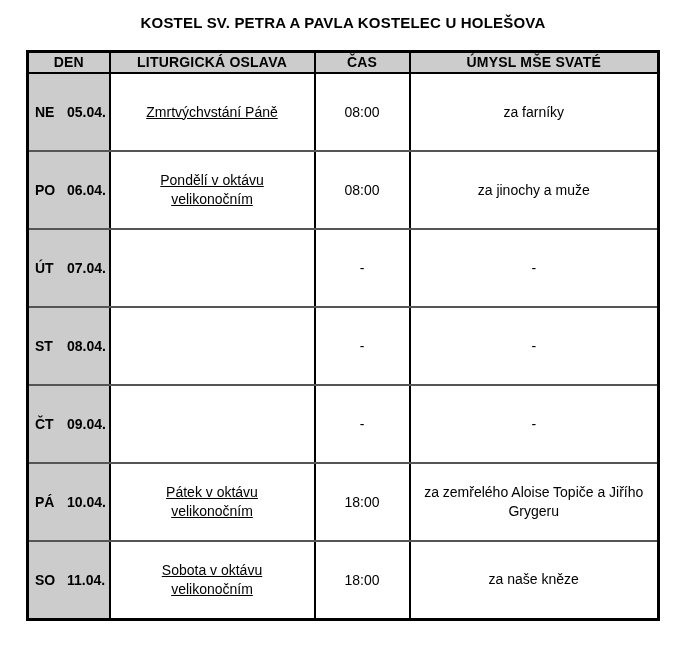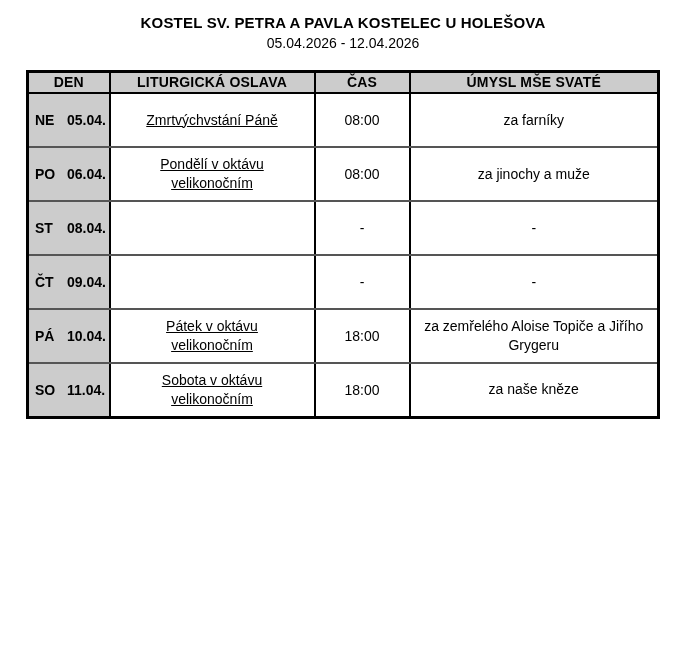--- a/index.html
+++ b/index.html
@@ -45,21 +45,21 @@
     background:var(--gray-bg);
     font-size:14px;font-weight:bold;
     text-align:center;vertical-align:middle;
     border-left:2px solid var(--border-black);
     border-right:2px solid var(--border-black);
     border-bottom:2px solid var(--border-black);
     padding:1px 0 2px 0;
     letter-spacing:.2px;
   }
   tbody td{
-    height:54px;
+    height:78px;
     vertical-align:middle;
     font-size:14px;
     border-left:2px solid var(--border-black);
     border-right:2px solid var(--border-black);
     border-top:2px solid var(--sep-gray);
     border-bottom:2px solid var(--sep-gray);
   }
   td.day-cell{
     background:var(--gray-bg);
     font-weight:bold;
@@ -83,21 +83,20 @@
     padding:0 1px;
     line-height:19px;
     margin-left:16px;
   }
 </style>
 </head>
 <body>
 
 <div class="titles">
   <div class="line2">KOSTEL SV. PETRA A PAVLA KOSTELEC U HOLEŠOVA</div>
-  <div class="line3">05.04.2026 - 12.04.2026</div>
 </div>
 
 <table class="schedule">
   <colgroup>
     <col class="c-day">
       <col class="c-cel">
       <col class="c-time">
       <col class="c-int">
   </colgroup>
   <thead>
@@ -115,20 +114,26 @@
         <td class="time-cell">08:00</td>
         <td class="intention-cell">za farníky</td>
       </tr>
       <tr>
         <td class="day-cell"><span class="day-abbr">PO</span><span class="day-date">06.04.</span></td>
         <td class="celebration-cell">Pondělí v oktávu velikonočním</td>
         <td class="time-cell">08:00</td>
         <td class="intention-cell">za jinochy a muže</td>
       </tr>
       <tr>
+        <td class="day-cell"><span class="day-abbr">ÚT</span><span class="day-date">07.04.</span></td>
+        <td class="celebration-cell"></td>
+        <td class="time-cell">-</td>
+        <td class="intention-cell">-</td>
+      </tr>
+      <tr>
         <td class="day-cell"><span class="day-abbr">ST</span><span class="day-date">08.04.</span></td>
         <td class="celebration-cell"></td>
         <td class="time-cell">-</td>
         <td class="intention-cell">-</td>
       </tr>
       <tr>
         <td class="day-cell"><span class="day-abbr">ČT</span><span class="day-date">09.04.</span></td>
         <td class="celebration-cell"></td>
         <td class="time-cell">-</td>
         <td class="intention-cell">-</td>

